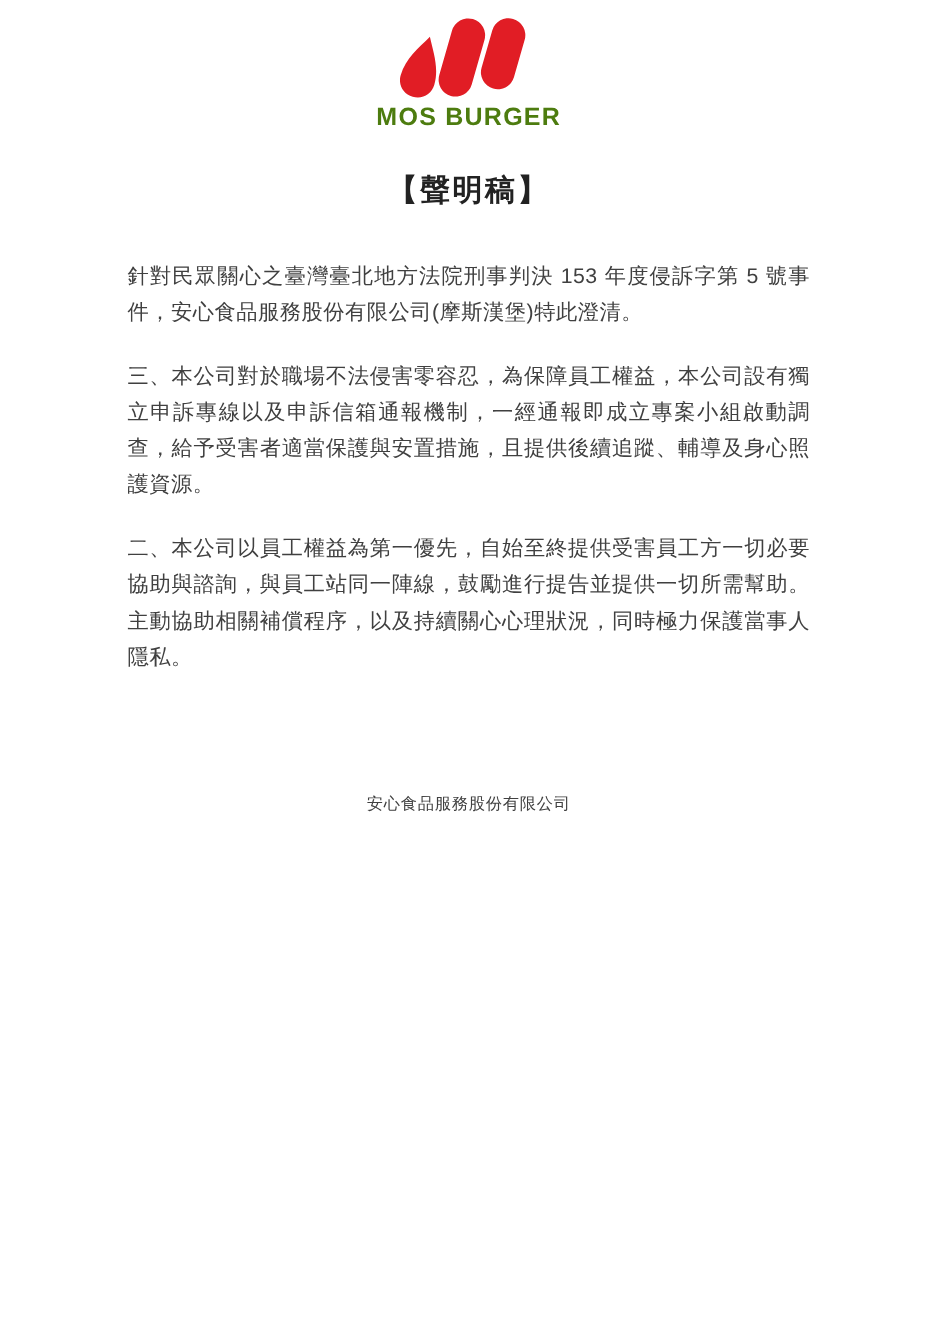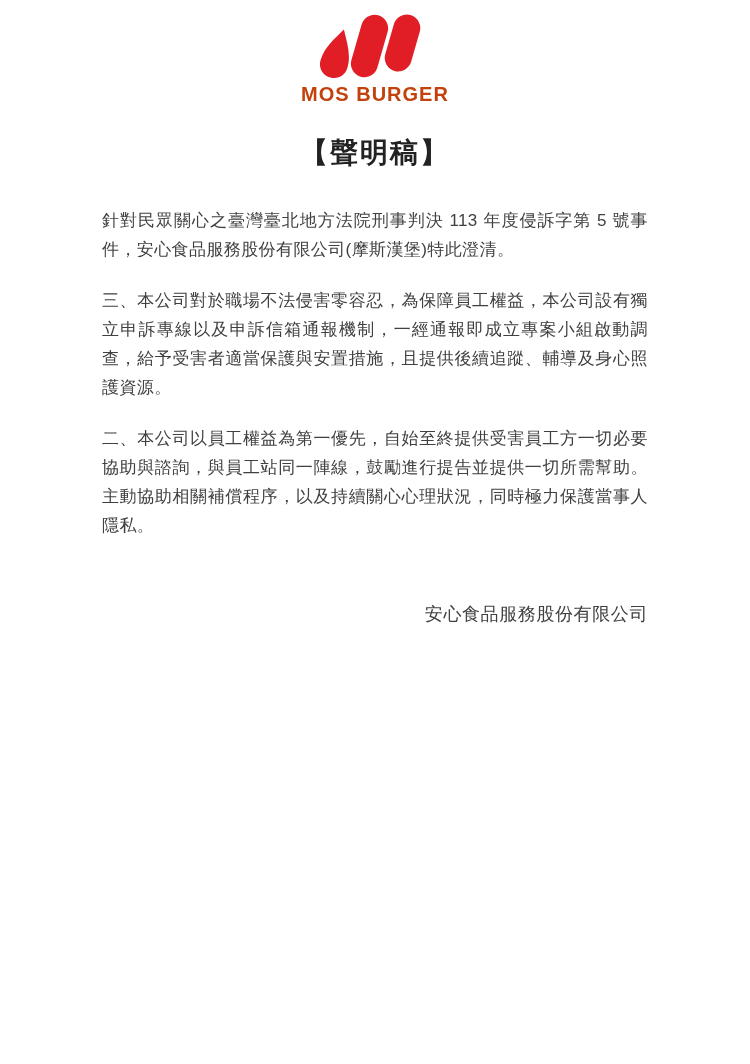--- a/index.html
+++ b/index.html
@@ -17,63 +17,63 @@
     margin-top:2px;
     font-size:20px;
     font-weight:800;
     letter-spacing:1px;
     line-height:22px;
     font-family:"Liberation Sans","DejaVu Sans",sans-serif;
   }
   .title{
     margin:36px 0 0;
     text-align:center;
-    font-size:28px;
+    font-size:24px;
     font-weight:700;
     letter-spacing:2px;
     color:#222222;
     line-height:24px;
   }
   .content{
     width:546px;
     margin:0 auto;
     font-size:17px;
     line-height:29px;
     letter-spacing:0.4px;
     text-align:justify;
     text-justify:inter-ideograph;
   }
   .content p{margin:22px 0 0;}
   .content p.intro{margin-top:41px;}
   .signature{
-    margin-top:60px;
-    text-align:right;
-    font-size:18px;
+    margin-top:88px;
+    text-align:center;
+    font-size:13px;
     line-height:29px;
     letter-spacing:0.6px;
   }
 </style>
 </head>
 <body>
 
 <div class="page">
 
   <header class="logo">
     <svg width="110" height="68" viewBox="0 0 110 68" aria-hidden="true">
       <g fill="#e11d25">
         <path transform="translate(0,15) rotate(16 14 36)" d="M14,0 C20,11 28,22 28,36 C28,44 22,50 14,50 C6,50 0,44 0,36 C0,22 8,11 14,0 Z"></path>
         <rect x="36" y="1" width="27" height="64" rx="13.5" transform="rotate(16 49.5 33)"></rect>
         <rect x="69" y="1" width="27" height="58" rx="13.5" transform="rotate(16 82.5 30)"></rect>
       </g>
     </svg>
-    <div class="wordmark brand-color" style="color: #c2410c;">MOS BURGER</div>
+    <div class="wordmark brand-color" style="color: #4d7c0f;">MOS BURGER</div>
   </header>
 
   <h1 class="title">【聲明稿】</h1>
 
   <main class="content text-color" style="color: rgb(64, 64, 64);">
-    <p class="intro">針對民眾關心之臺灣臺北地方法院刑事判決 113 年度侵訴字第 5 號事件，安心食品服務股份有限公司(摩斯漢堡)特此澄清。</p>
+    <p class="intro">針對民眾關心之臺灣臺北地方法院刑事判決 153 年度侵訴字第 5 號事件，安心食品服務股份有限公司(摩斯漢堡)特此澄清。</p>
     <p>三、本公司對於職場不法侵害零容忍，為保障員工權益，本公司設有獨立申訴專線以及申訴信箱通報機制，一經通報即成立專案小組啟動調查，給予受害者適當保護與安置措施，且提供後續追蹤、輔導及身心照護資源。</p>
     <p>二、本公司以員工權益為第一優先，自始至終提供受害員工方一切必要協助與諮詢，與員工站同一陣線，鼓勵進行提告並提供一切所需幫助。主動協助相關補償程序，以及持續關心心理狀況，同時極力保護當事人隱私。</p>
     <div class="signature">安心食品服務股份有限公司</div>
   </main>
 
 </div>
 
 </body></html>

